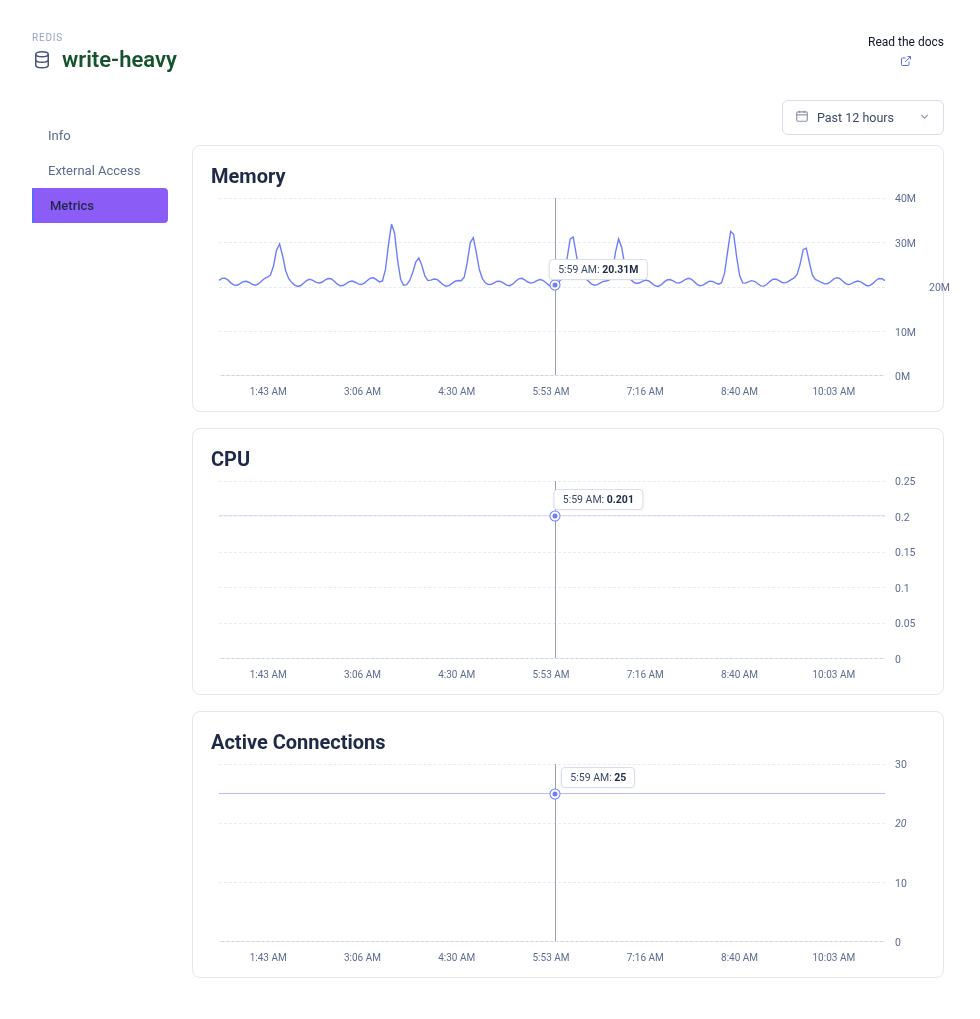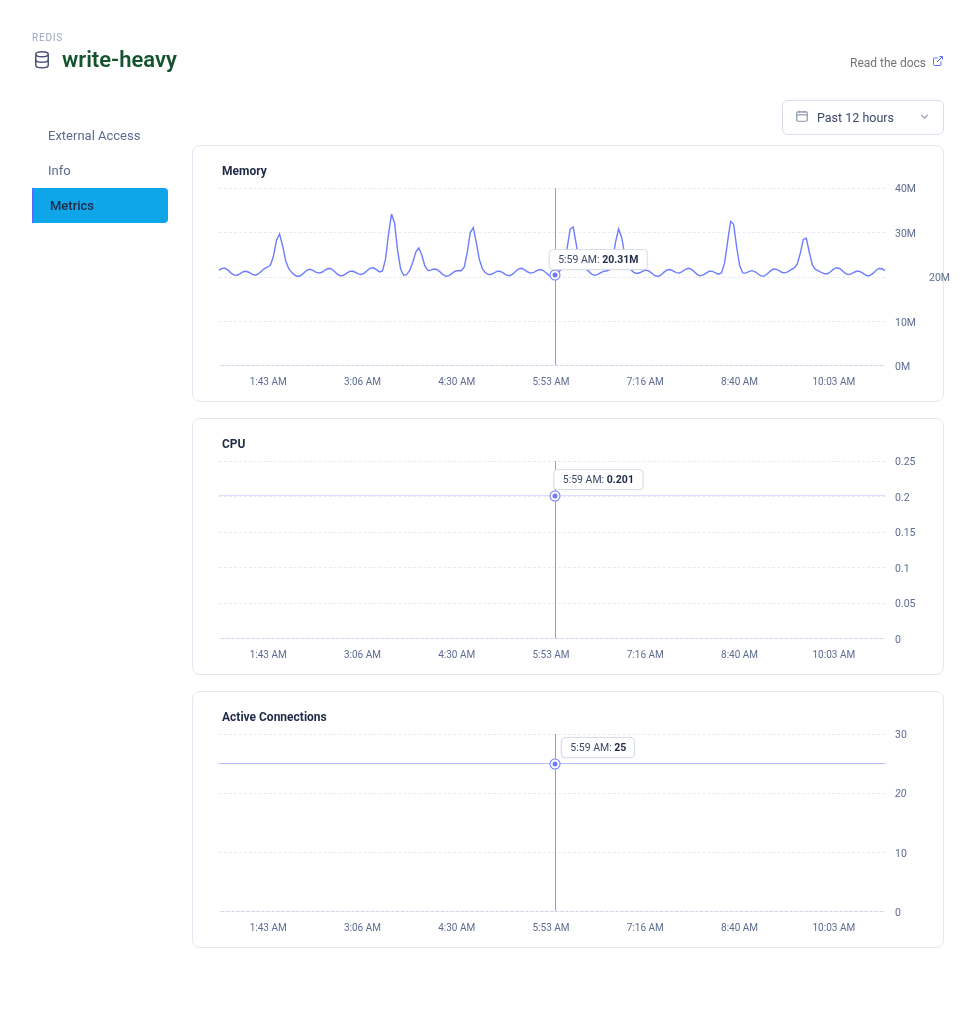--- a/index.html
+++ b/index.html
@@ -32,47 +32,48 @@
     align-items: center;
     gap: 10px;
   }
   .title {
     font-size: 22px;
     font-weight: 600;
     color: #14532d;
   }
   .db-icon svg { display:block; }
   .docs-link {
-    color: #737373;
+    color: #0f172a;
     font-size: 12px;
     text-decoration: none;
     display: inline-flex;
     align-items: center;
     gap: 6px;
     margin-bottom: 2px;
+    flex-direction: column;
   }
   .body-row {
     display: flex;
     gap: 24px;
     margin-top: 28px;
   }
   .sidebar {
     width: 136px;
     flex-shrink: 0;
     margin-top: 18px;
   }
   .sidebar-item {
     font-size: 13px;
     color: #5c6b91;
     padding: 10px 16px;
     border-radius: 4px;
     cursor: pointer;
   }
   .sidebar-item.active {
-    background: #0ea5e9;
+    background: #8b5cf6;
     color: #1e2a47;
     font-weight: 500;
     border-left: 2px solid #5a6cff;
     border-top-left-radius: 0;
     border-bottom-left-radius: 0;
   }
   .main {
     flex: 1;
     min-width: 0;
   }
@@ -97,25 +98,24 @@
   }
   .time-select .left { display:flex; align-items:center; gap:8px; }
   .card {
     border: 1px solid #e4e7f0;
     border-radius: 8px;
     padding: 18px 18px 14px 18px;
     margin-bottom: 16px;
     background:#fff;
   }
   .card-title {
-    font-size: 12px;
+    font-size: 20px;
     font-weight: 700;
     color: #1e2a47;
     margin-bottom: 10px;
-    margin-left: 11px;
   }
   .chart-wrap {
     display: flex;
     gap: 6px;
   }
   .chart-area {
     flex: 1;
     position: relative;
     border-bottom: 1px solid #c9cfdf;
     margin-left: 8px;
@@ -206,22 +206,22 @@
           <path d="M18 13v6a2 2 0 0 1-2 2H5a2 2 0 0 1-2-2V8a2 2 0 0 1 2-2h6"></path>
           <polyline points="15 3 21 3 21 9"></polyline>
           <line x1="10" y1="14" x2="21" y2="3"></line>
         </svg>
       </span>
     </a>
   </div>
 
   <div class="body-row">
     <div class="sidebar">
+      <div class="sidebar-item">Info</div>
       <div class="sidebar-item">External Access</div>
-      <div class="sidebar-item">Info</div>
       <div class="sidebar-item active">Metrics</div>
     </div>
 
     <div class="main">
       <div class="time-row">
         <div class="time-select">
           <span class="left">
             <span>
               <svg width="14" height="14" viewBox="0 0 24 24" fill="none" stroke="#8b94ad" stroke-width="2">
                 <rect x="3" y="5" width="18" height="16" rx="2"></rect>

